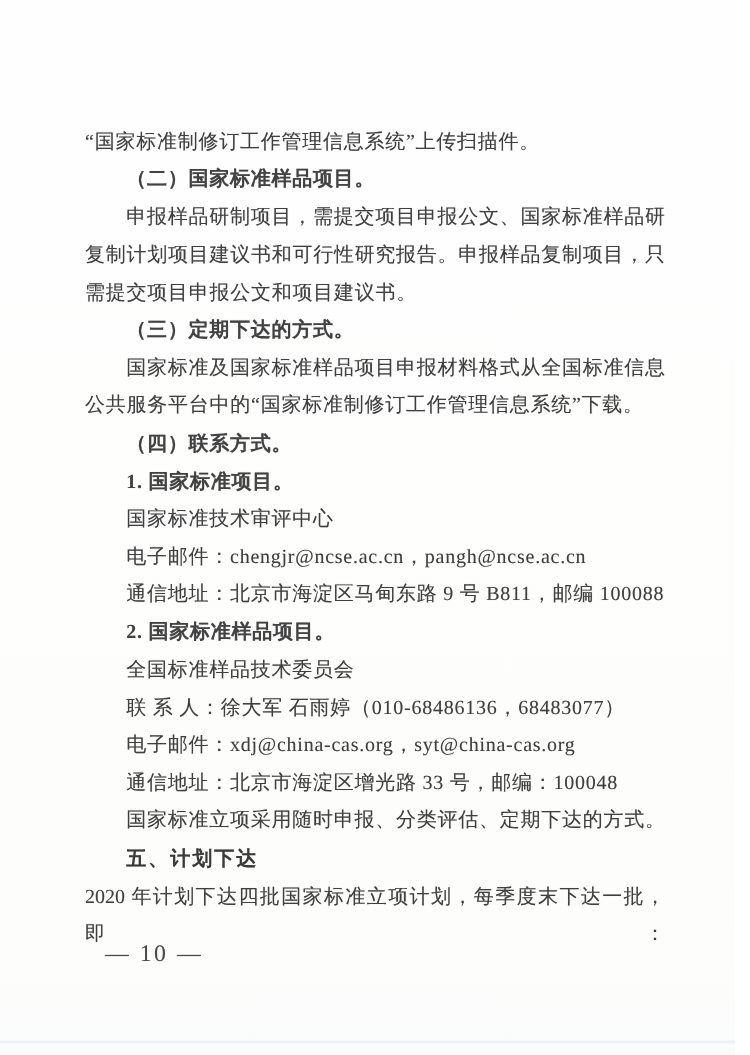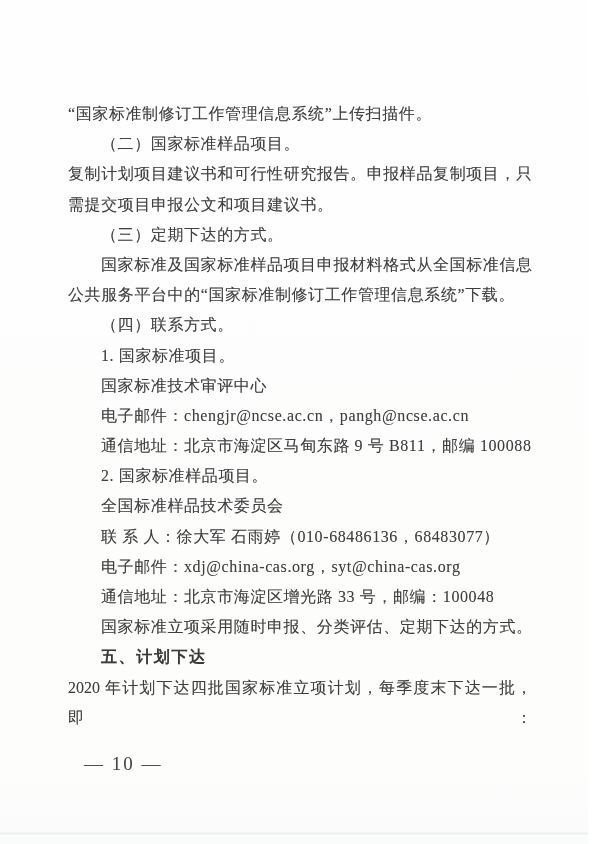--- a/index.html
+++ b/index.html
@@ -41,21 +41,21 @@
     text-justify: inter-character;
   }
   
   .hei {
     font-family: "Liberation Sans", sans-serif;
     font-weight: 700;
     letter-spacing: 1.6px;
     color: #3a3a3a;
   }
   
-  .kai { color: #424242; }
+  .kai { color: #424242; font-weight: bold; }
   .page-number {
     position: absolute;
     left: 84px;
     top: 753px;
     font-size: 19px;
     letter-spacing: 2px;
     color: #4a4a4a;
     font-family: "Liberation Serif", serif;
     text-shadow: 0 0 0.6px rgba(70,70,70,0.3);
   }
@@ -68,20 +68,21 @@
     background: linear-gradient(180deg, rgba(222,231,232,0.0), rgba(214,226,228,0.55), rgba(236,242,243,0.25));
   }
 </style>
 </head>
 <body>
 
 <div class="page">
   <div class="content">
     <div class="ln">“国家标准制修订工作管理信息系统”上传扫描件。</div>
     <div class="ln ind kai">（二）国家标准样品项目。</div>
+    <div class="ln ind j">申报样品研制项目，需提交项目申报公文、国家标准样品研</div>
     <div class="ln j">复制计划项目建议书和可行性研究报告。申报样品复制项目，只</div>
     <div class="ln">需提交项目申报公文和项目建议书。</div>
     <div class="ln ind kai">（三）定期下达的方式。</div>
     <div class="ln ind j">国家标准及国家标准样品项目申报材料格式从全国标准信息</div>
     <div class="ln">公共服务平台中的“国家标准制修订工作管理信息系统”下载。</div>
     <div class="ln ind kai">（四）联系方式。</div>
     <div class="ln ind kai">1. 国家标准项目。</div>
     <div class="ln ind">国家标准技术审评中心</div>
     <div class="ln ind">电子邮件：chengjr@ncse.ac.cn，pangh@ncse.ac.cn</div>
     <div class="ln ind">通信地址：北京市海淀区马甸东路 9 号 B811，邮编 100088</div>

